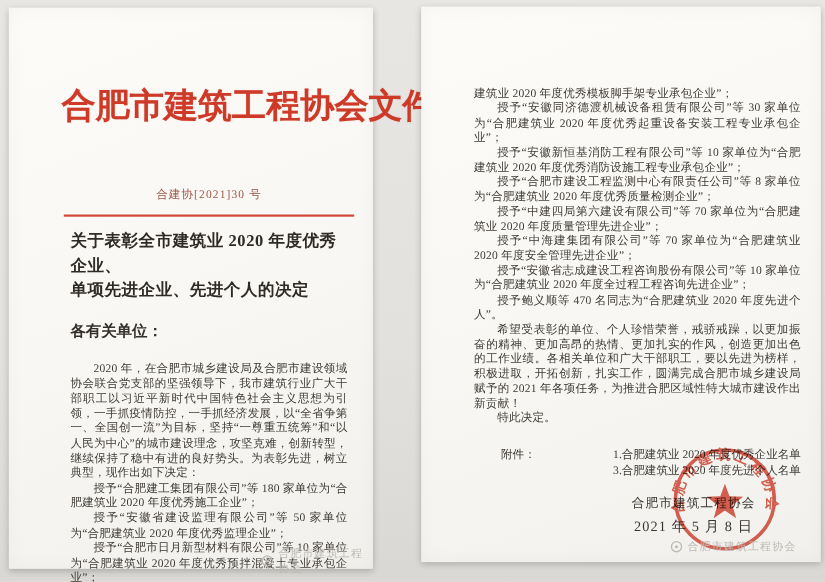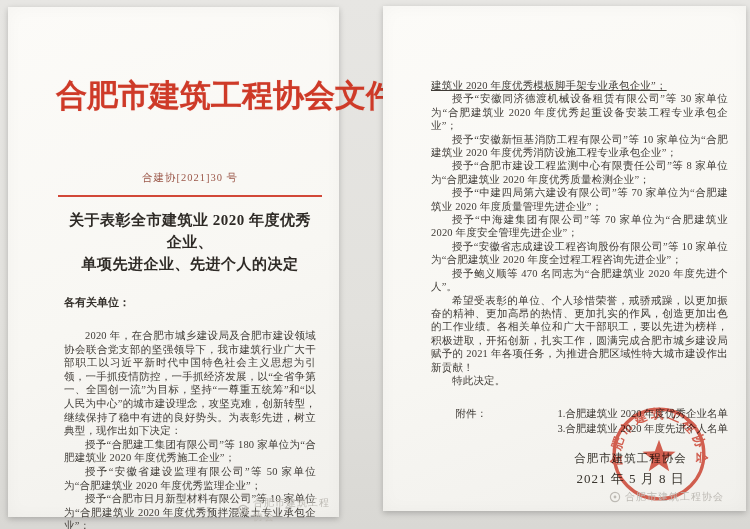--- a/index.html
+++ b/index.html
@@ -28,35 +28,35 @@
   .docnum {
     margin-top:52px; font-size:10.5px; line-height:14px;
     color:#9c584a; text-align:center; letter-spacing:1px;
   }
   .redline {
     margin:10px -6px 0 -6px; height:0;
     border-top:2px solid #d24838;
   }
   .doctitle {
     margin-top:12px; font-size:15px; font-weight:bold;
-    line-height:22px; text-align:center; color:#2e2a26;
+    line-height:22px; text-align:left; color:#2e2a26;
     letter-spacing:.5px;
     font-family:Liberation Serif, serif;
   }
   .salutation {
-    margin-top:20px; font-size:11px; font-weight:bold;
+    margin-top:20px; font-size:14px; font-weight:bold;
     line-height:14px; color:#332f2a;
   }
   .body p {
     font-size:10.5px; line-height:13.6px; color:#3f3b36;
     text-align:justify; letter-spacing:.2px;
   }
   .page2 .body p { line-height:13.4px; }
   .body p.indent { text-indent:2em; }
-  .body p.noindent { text-indent:0;text-decoration:underline; }
+  .body p.noindent { text-indent:0; }
   .page1 .body { margin-top:20px; }
 
   .attachments { margin-top:20px; margin-left:22px; }
   .att-row { display:flex; font-size:10.5px; line-height:14.6px; color:#3f3b36;text-align:right; }
   .att-label { width:34px; flex:none; }
   .att-item { flex:1; }
 
   .signature {
     position:absolute; right:28px; top:444px; width:175px;
     text-align:center; color:#3a362f;

